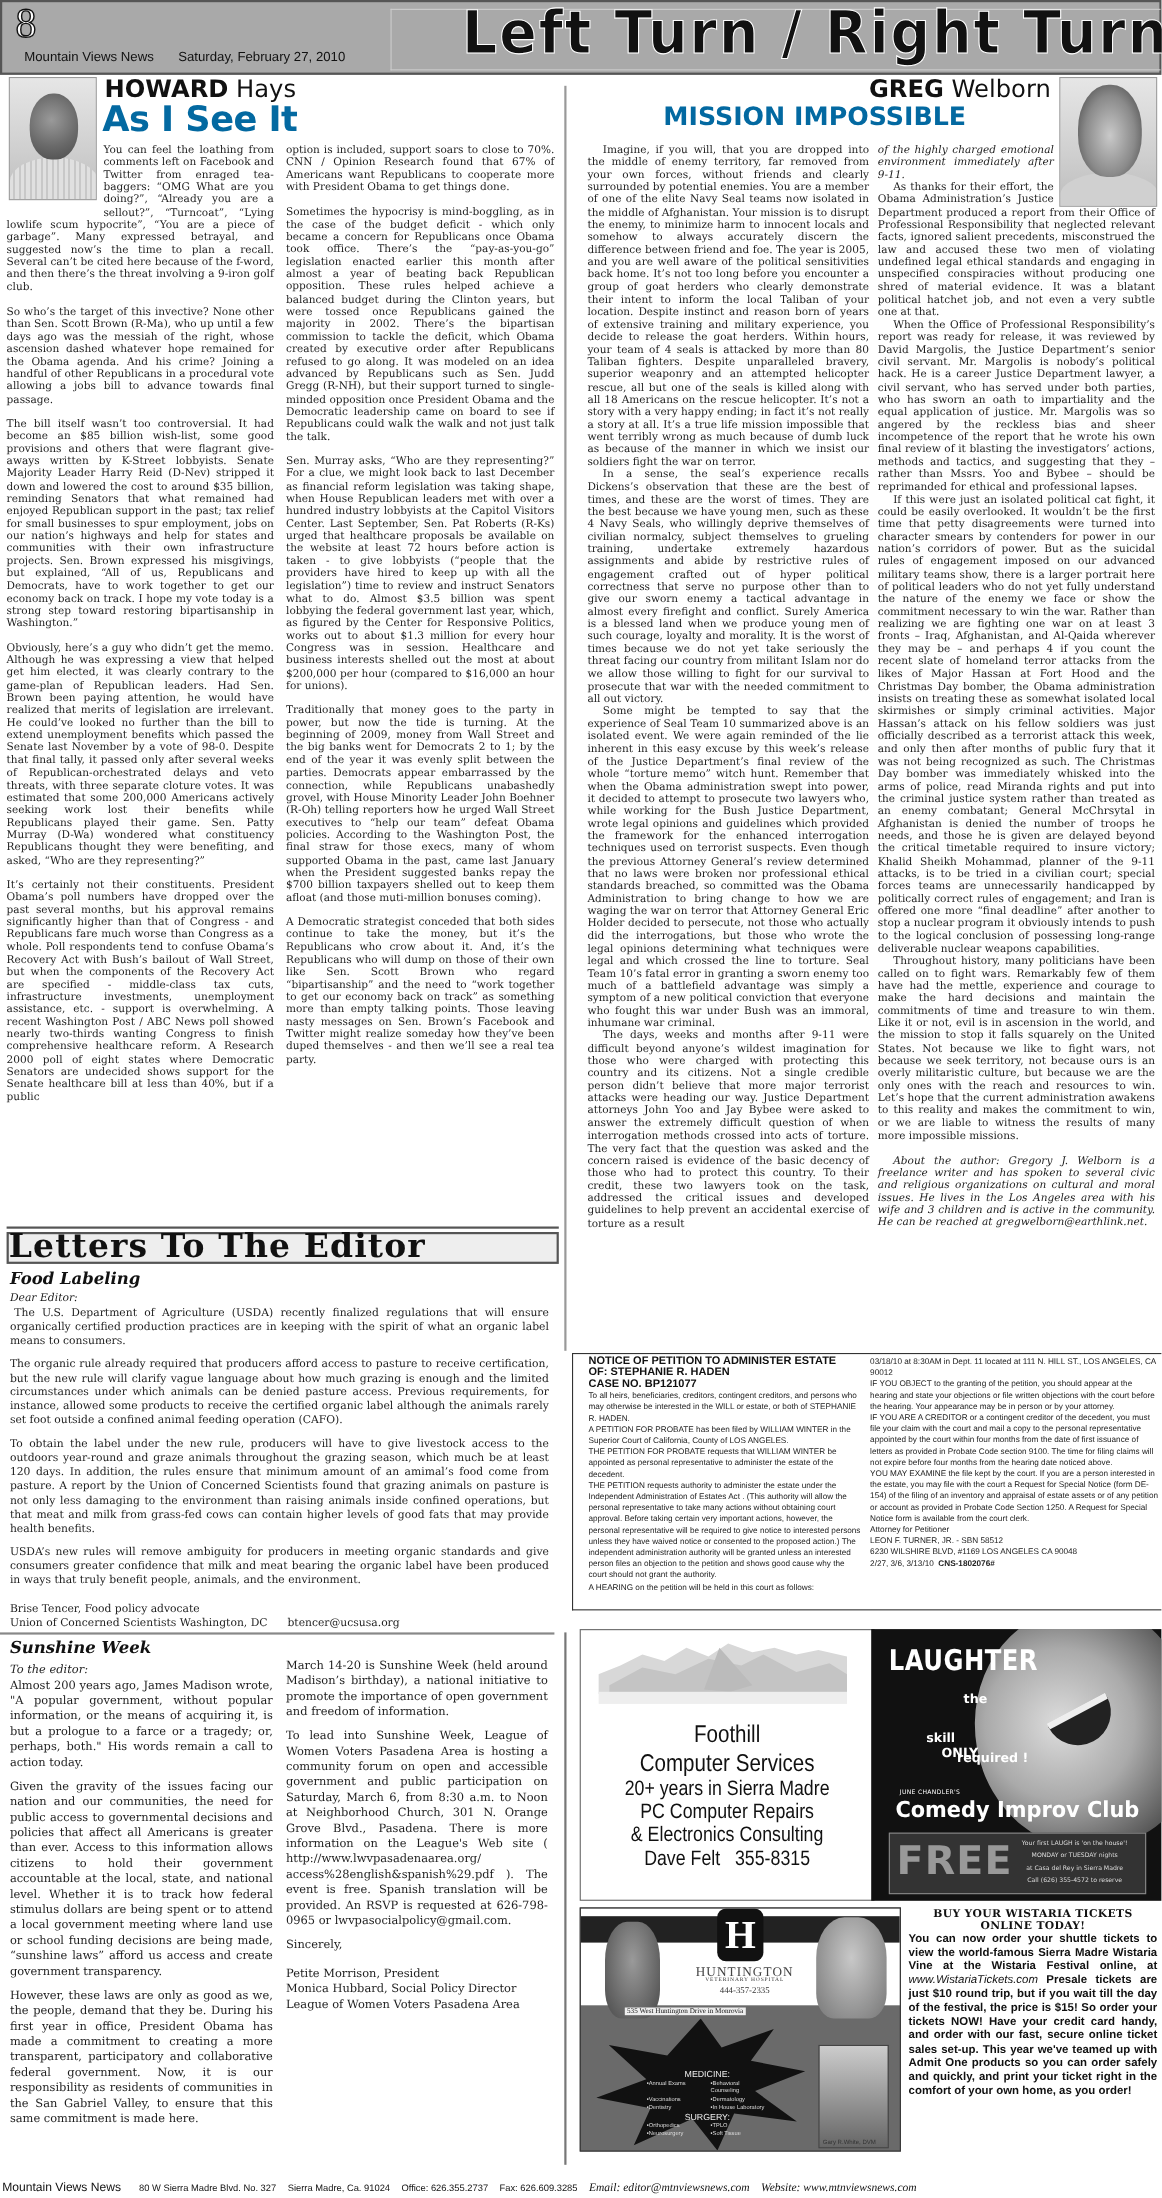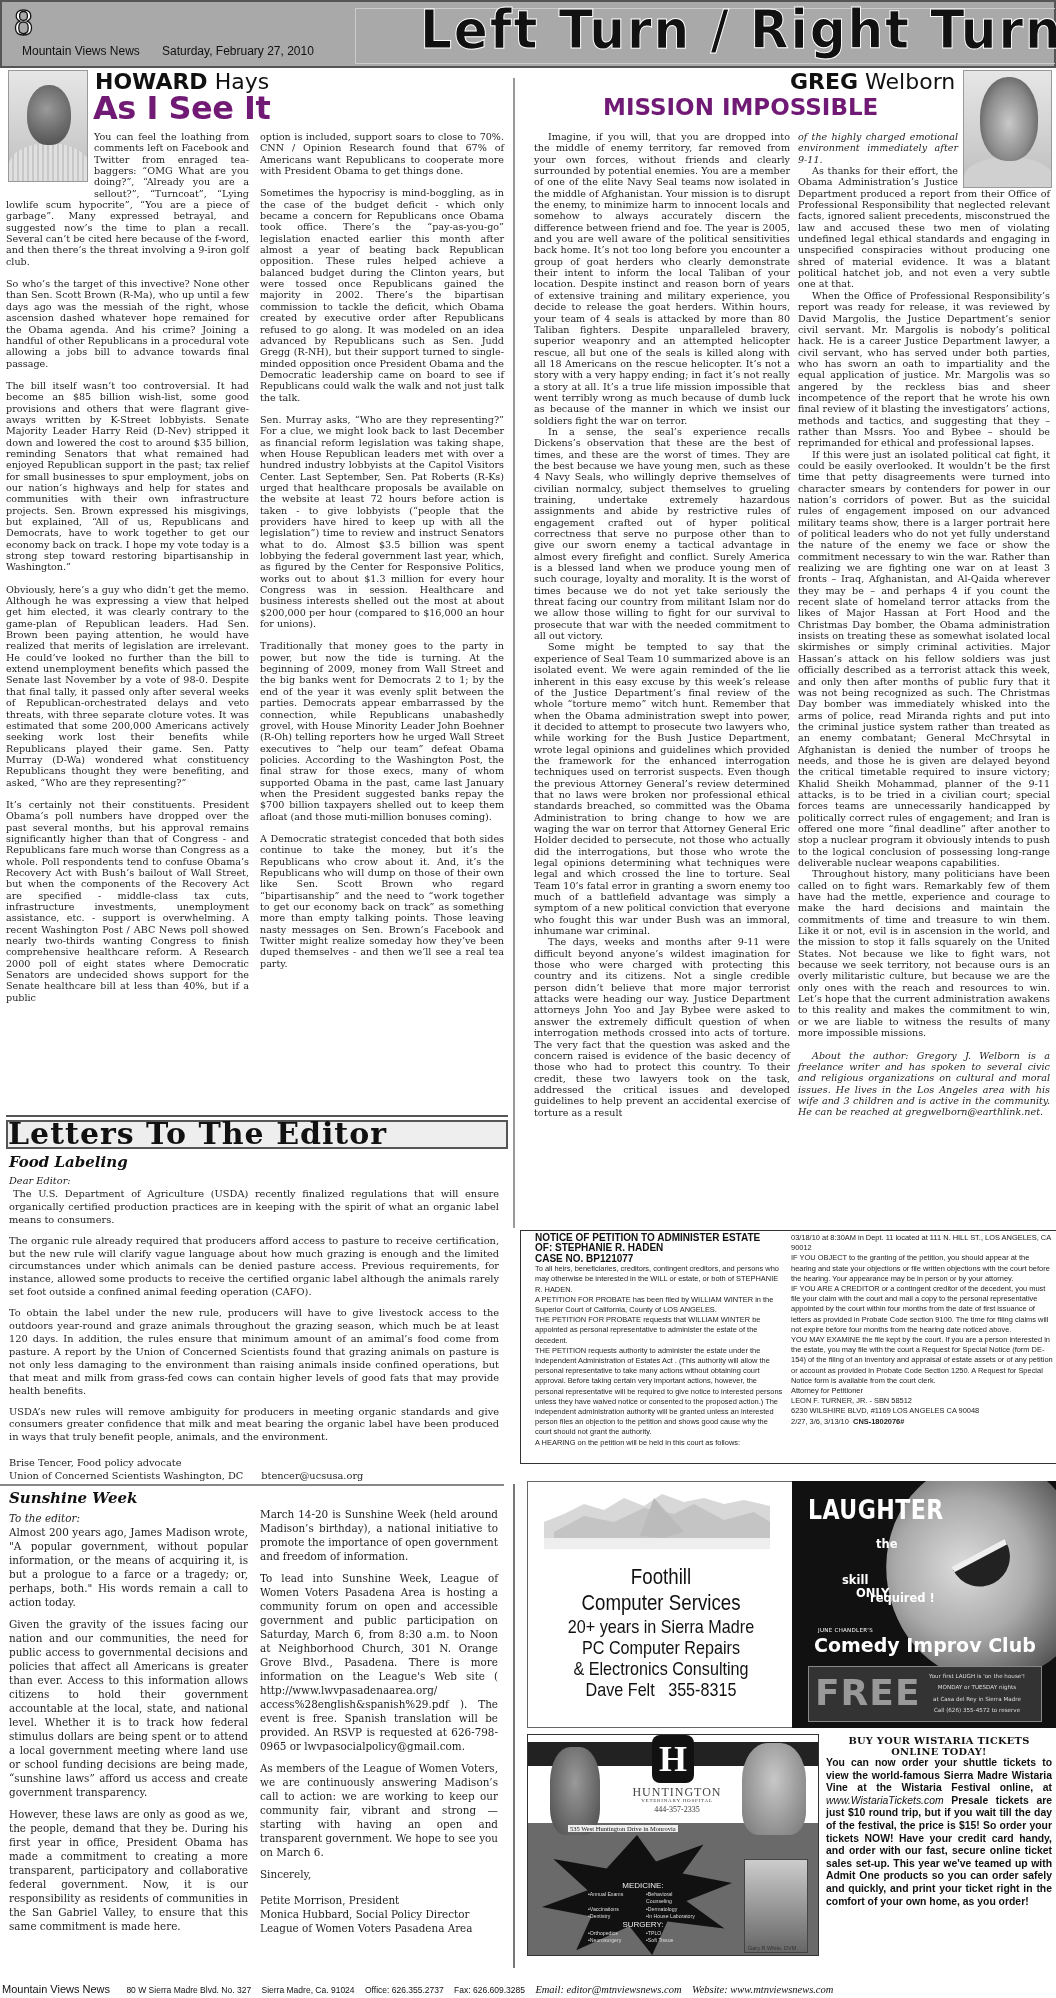--- a/index.html
+++ b/index.html
@@ -15,21 +15,21 @@
   .section-title { position: absolute; left: 418px; top: -4px; font-family: "DejaVu Sans", sans-serif; font-weight: bold; font-size: 54px; letter-spacing: 2px; color: #111; -webkit-text-stroke: 1px #fff; white-space: nowrap; line-height: 64px; transform: scaleX(0.93); transform-origin: left top; }
 
   
   .photo { position: absolute; background: linear-gradient(180deg,#e6e6e6 0%,#cfcfcf 60%,#bdbdbd 100%); border: 1px solid #999; overflow: hidden; }
   .photo .head { position: absolute; border-radius: 48% 48% 45% 45%; background: radial-gradient(circle at 45% 40%, #9a9a9a 0%, #6a6a6a 55%, #4a4a4a 100%); }
   .photo .shoulders { position: absolute; border-radius: 50% 50% 0 0; background: repeating-linear-gradient(90deg,#e0e0e0 0 3px,#c8c8c8 3px 5px); }
 
   .byline { position: absolute; font-family: "DejaVu Sans", sans-serif; font-size: 22px; color: #111; line-height: 24px; white-space: nowrap; }
   .byline b { font-weight: bold; }
   .byline span { font-weight: normal; }
-  .headline { position: absolute; font-family: "DejaVu Sans", sans-serif; font-weight: bold; color: #701a75; white-space: nowrap; }
+  .headline { position: absolute; font-family: "DejaVu Sans", sans-serif; font-weight: bold; color: #0369a1; white-space: nowrap; }
 
   .col { position: absolute; font-size: 9.6px; line-height: 11.35px; text-align: justify; color: #1d1d1d; hyphens: auto; }
   .col p { margin-bottom: 11px; }
   .col.indent p { margin-bottom: 0; text-indent: 14px; }
   .vrule { position: absolute; width: 3px; background: #777; }
   .hrule { position: absolute; height: 2px; background: #555; }
 
   
   .letters-banner { position: absolute; left: 6px; top: 1120px; width: 502px; height: 29px; background: #eee; border: 2px solid #555; }
   .letters-title { position: absolute; left: 8px; top: 1117px; font-family: "DejaVu Serif", serif; font-weight: bold; font-size: 30px; letter-spacing: 1px; color: #111; white-space: nowrap; line-height: 34px; }
@@ -180,21 +180,20 @@
 <h3 class="letter-head" style="left:9px;top:1489px;">Sunshine Week</h3>
 <div class="letter-body" style="left:9px;top:1511px;width:239px;font-size:10.4px;line-height:14px;">
   <span class="salutation">To the editor:</span>
   <p>Almost 200 years ago, James Madison wrote, "A popular government, without popular information, or the means of acquiring it, is but a prologue to a farce or a tragedy; or, perhaps, both." His words remain a call to action today.</p>
   <p>Given the gravity of the issues facing our nation and our communities, the need for public access to governmental decisions and policies that affect all Americans is greater than ever. Access to this information allows citizens to hold their government accountable at the local, state, and national level. Whether it is to track how federal stimulus dollars are being spent or to attend a local government meeting where land use or school funding decisions are being made, “sunshine laws” afford us access and create government transparency.</p>
   <p>However, these laws are only as good as we, the people, demand that they be. During his first year in office, President Obama has made a commitment to creating a more transparent, participatory and collaborative federal government. Now, it is our responsibility as residents of communities in the San Gabriel Valley, to ensure that this same commitment is made here.</p>
 </div>
 <div class="letter-body" style="left:260px;top:1507px;width:238px;font-size:10.4px;line-height:14px;">
   <p>March 14-20 is Sunshine Week (held around Madison’s birthday), a national initiative to promote the importance of open government and freedom of information.</p>
   <p>To lead into Sunshine Week, League of Women Voters Pasadena Area is hosting a community forum on open and accessible government and public participation on Saturday, March 6, from 8:30 a.m. to Noon at Neighborhood Church, 301 N. Orange Grove Blvd., Pasadena. There is more information on the League's Web site ( http://www.lwvpasadenaarea.org/ access%28english&amp;spanish%29.pdf ). The event is free. Spanish translation will be provided. An RSVP is requested at 626-798-0965 or lwvpasocialpolicy@gmail.com.</p>
-  <p>As members of the League of Women Voters, we are continuously answering Madison’s call to action: we are working to keep our community fair, vibrant and strong — starting with having an open and transparent government. We hope to see you on March 6.</p>
   <p style="margin-bottom:12px;">Sincerely,</p>
   <span class="sig">Petite Morrison, President</span>
   <span class="sig">Monica Hubbard, Social Policy Director</span>
   <span class="sig">League of Women Voters Pasadena Area</span>
 </div>
 <div class="vrule" style="left:513px;top:1484px;height:484px;width:1.5px;background:#777;"></div>
 
 <section class="legal">
   <div class="legal-col" style="left:14px;width:248px;">
     <div class="lh">NOTICE OF PETITION TO ADMINISTER ESTATE</div>

